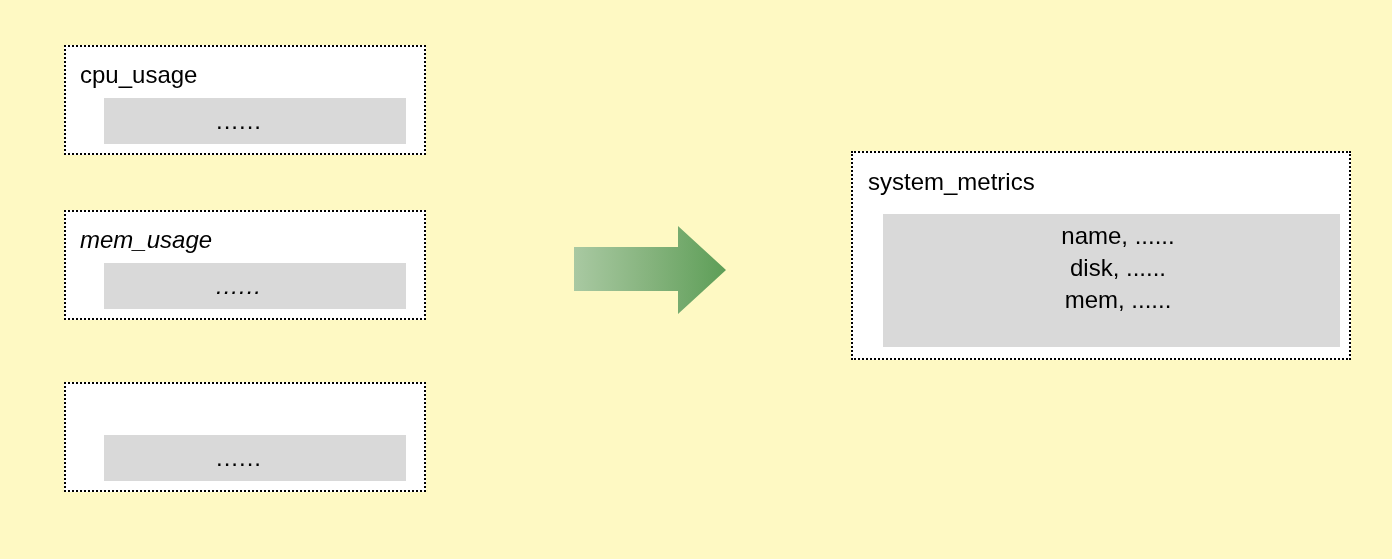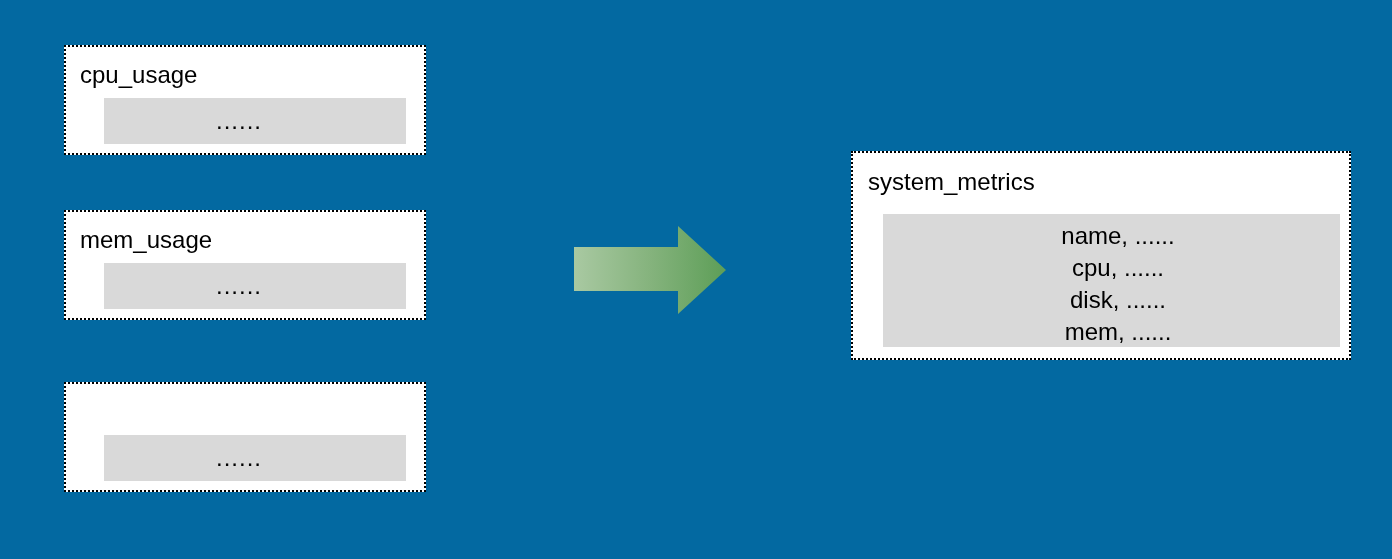--- a/index.html
+++ b/index.html
@@ -8,21 +8,21 @@
     background: #ffffff;
   }
   body {
     font-family: "Liberation Sans", sans-serif;
     -webkit-font-smoothing: antialiased;
   }
   #canvas {
     position: relative;
     width: 1392px;
     height: 559px;
-    background: #0369a1;
+    background: #fef9c3;
     overflow: hidden;
   }
 
   
   .card {
     position: absolute;
     box-sizing: border-box;
     border: 2px dotted #000000;
     background: #ffffff;
   }
@@ -62,21 +62,21 @@
     top: 51px;
     width: 302px;
     height: 46px;
   }
   .source-card .payload-dots {
     left: 112px;
     top: 9px;
   }
 
   #source-card-0 { top: 45px; }
-  #source-card-1 { top: 210px; }
+  #source-card-1 { top: 210px; font-style: italic; }
   #source-card-2 { top: 382px; }
 
   
   #target-card {
     left: 851px;
     top: 151px;
     width: 500px;
     height: 209px;
     text-align: center;
   }
@@ -140,19 +140,18 @@
         <stop offset="1" stop-color="#5d9e57"></stop>
       </linearGradient>
     </defs>
     <polygon points="4,27 108,27 108,6 156,50 108,94 108,71 4,71" fill="url(#arrow-grad)"></polygon>
   </svg>
 
   <div class="card" id="target-card">
     <div class="card-title">system_metrics</div>
     <div class="payload">
       <div class="payload-row">name, ......</div>
-      <div class="payload-row">cpu, ......</div>
       <div class="payload-row">disk, ......</div>
       <div class="payload-row">mem, ......</div>
     </div>
   </div>
 
 </div>
 
 </body></html>

